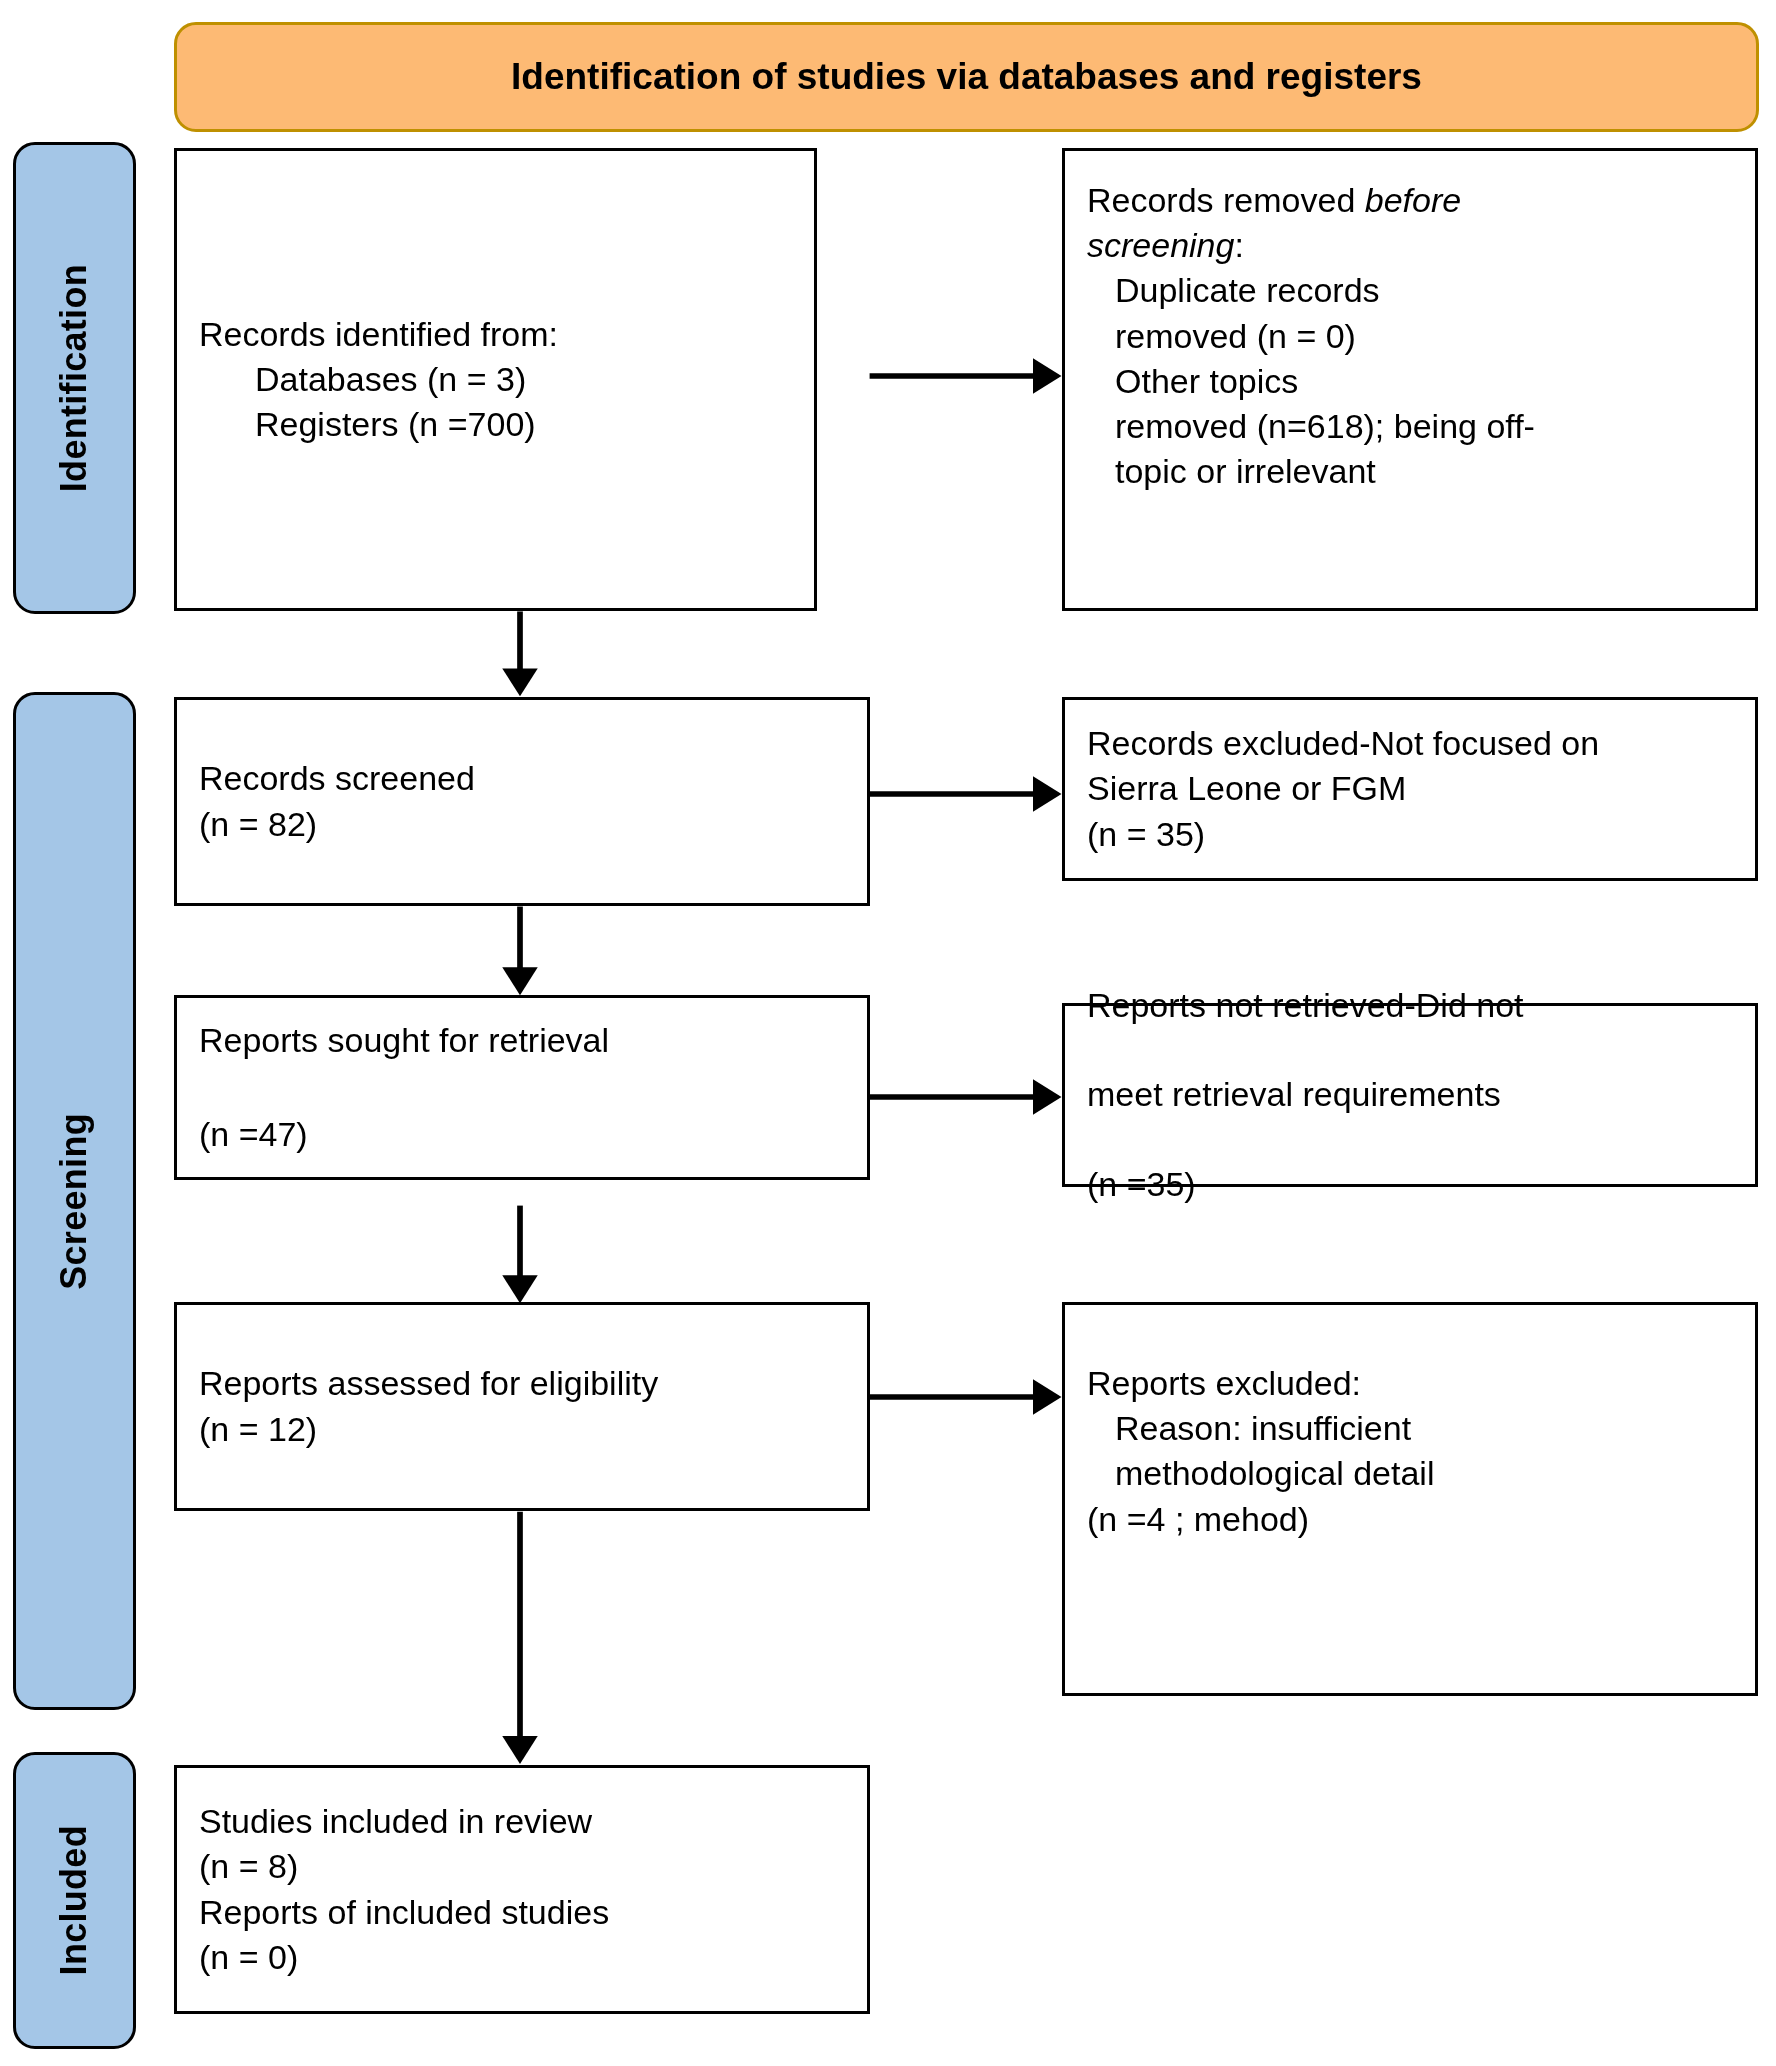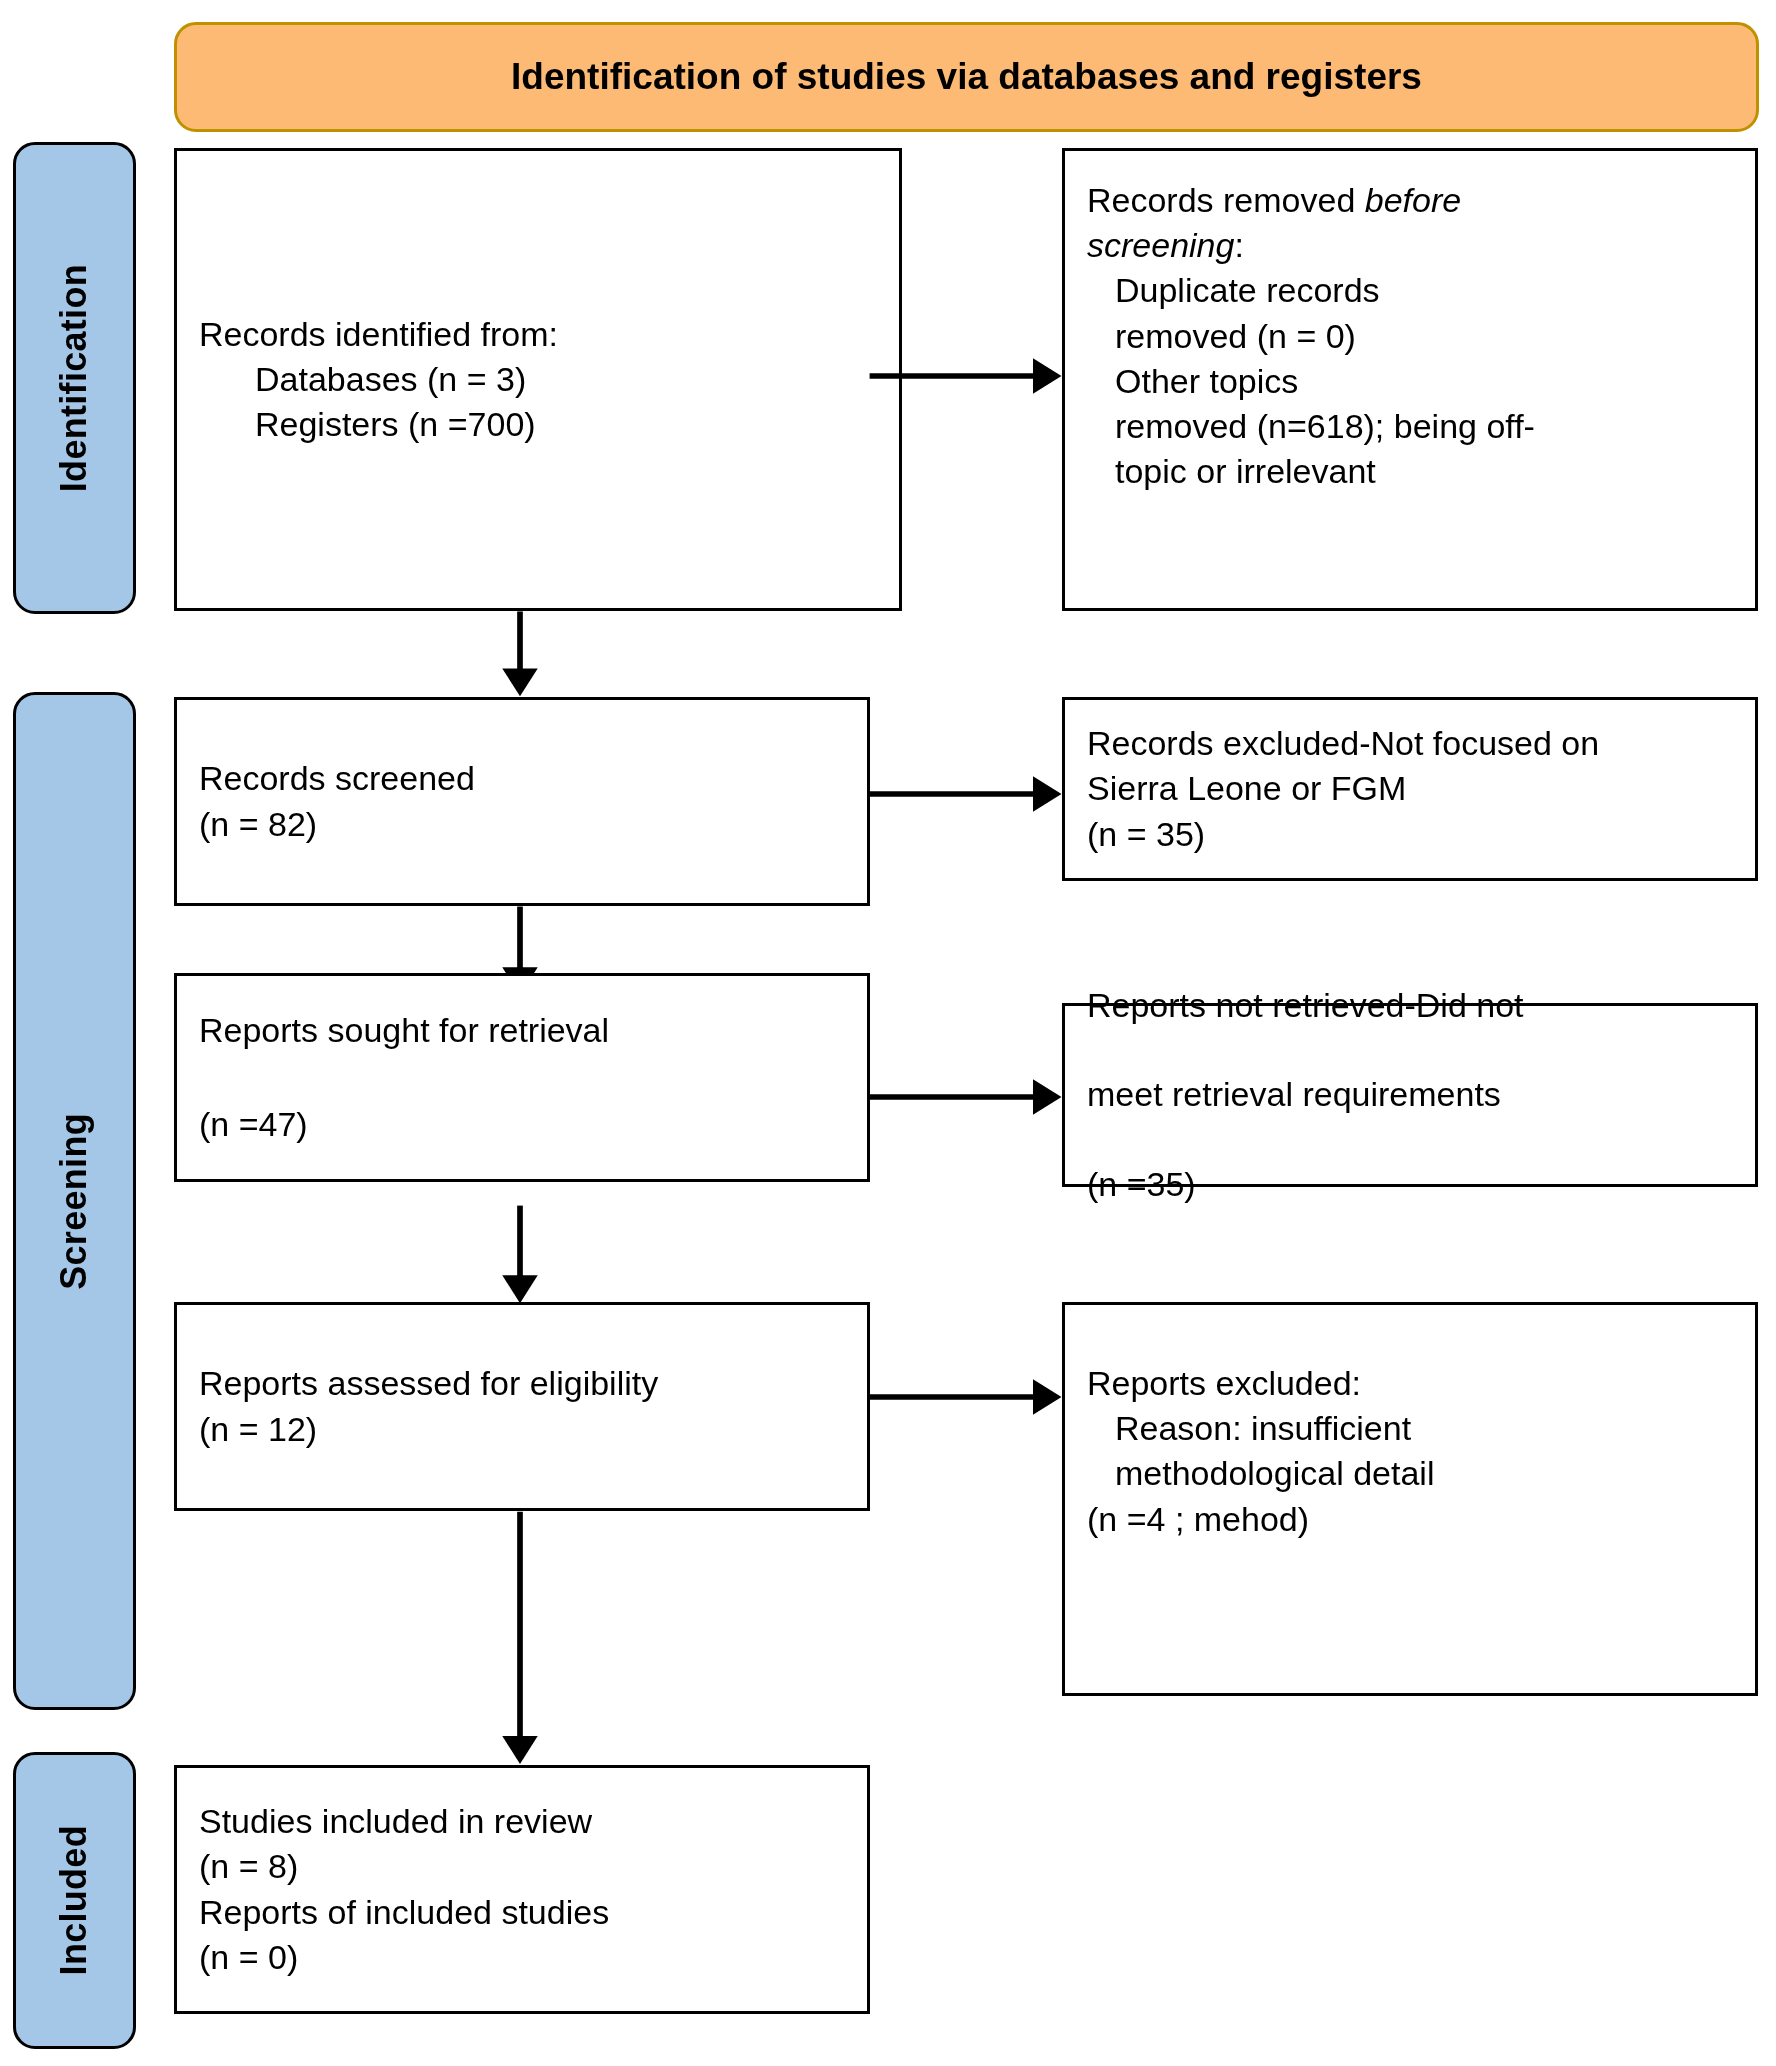--- a/index.html
+++ b/index.html
@@ -105,21 +105,21 @@
   </div>
 
   <div class="stage-label" style="left:12.8px; top:692px; width:123px; height:1018px;">
     <span class="vtext">Screening</span>
   </div>
 
   <div class="stage-label" style="left:12.8px; top:1752px; width:123px; height:297px;">
     <span class="vtext">Included</span>
   </div>
 
-  <div class="flow-box" style="left:174px; top:148px; width:728px; height:463px;">
+  <div class="flow-box" style="left:174px; top:148px; width:643px; height:463px;">
     <div class="line">Records identified from:</div>
     <div class="line indent">Databases (n = 3)</div>
     <div class="line indent">Registers (n =700)</div>
   </div>
 
   <div class="flow-box" style="left:1062px; top:148px; width:696px; height:463px; justify-content:flex-start; padding-top:27px;">
     <div class="line"><span>Records removed </span><span class="ital">before</span></div>
     <div class="line"><span class="ital">screening</span><span>:</span></div>
     <div class="line indent-sm">Duplicate records</div>
     <div class="line indent-sm">removed (n = 0)</div>
@@ -160,21 +160,21 @@
     </svg>
   </div>
 
   <div class="conn" style="left:501px; top:906px; width:38px; height:91px;">
     <svg width="38" height="91" viewBox="0 0 60 142">
       <line x1="30" y1="0" x2="30" y2="110" stroke="#000" stroke-width="9"></line>
       <polygon points="30,140 2,96 58,96" fill="#000"></polygon>
     </svg>
   </div>
 
-  <div class="flow-box" style="left:174px; top:973px; width:696px; height:209px;gap:48px;">
+  <div class="flow-box" style="left:174px; top:995px; width:696px; height:185px;gap:48px;">
     <div class="line">Reports sought for retrieval</div>
     <div class="line">(n =47)</div>
   </div>
 
   <div class="flow-box" style="left:1062px; top:1003px; width:696px; height:184px;gap:44px;">
     <div class="line">Reports not retrieved-Did not</div>
     <div class="line">meet retrieval requirements</div>
     <div class="line">(n =35)</div>
   </div>
 

